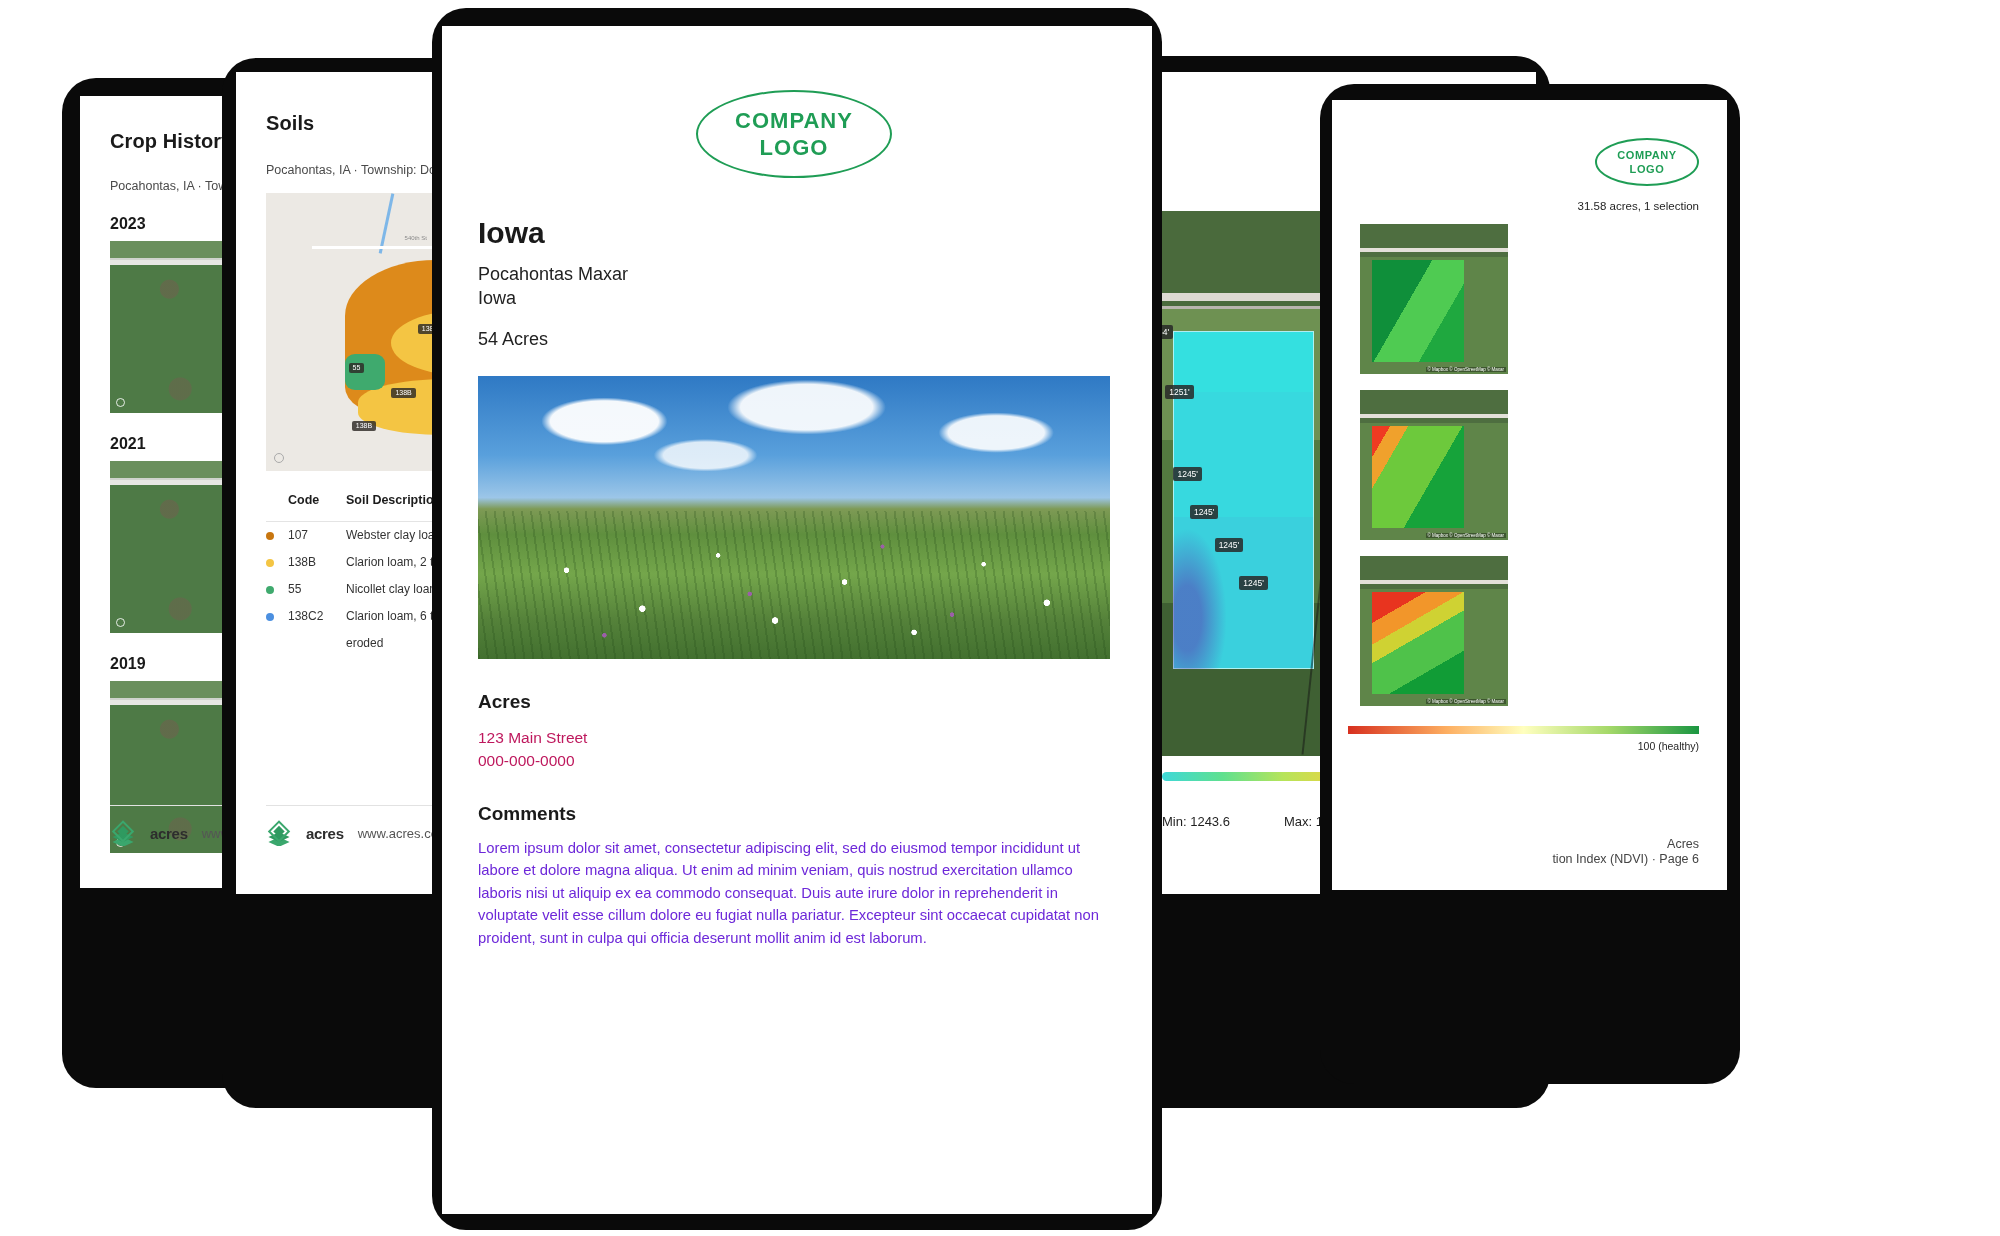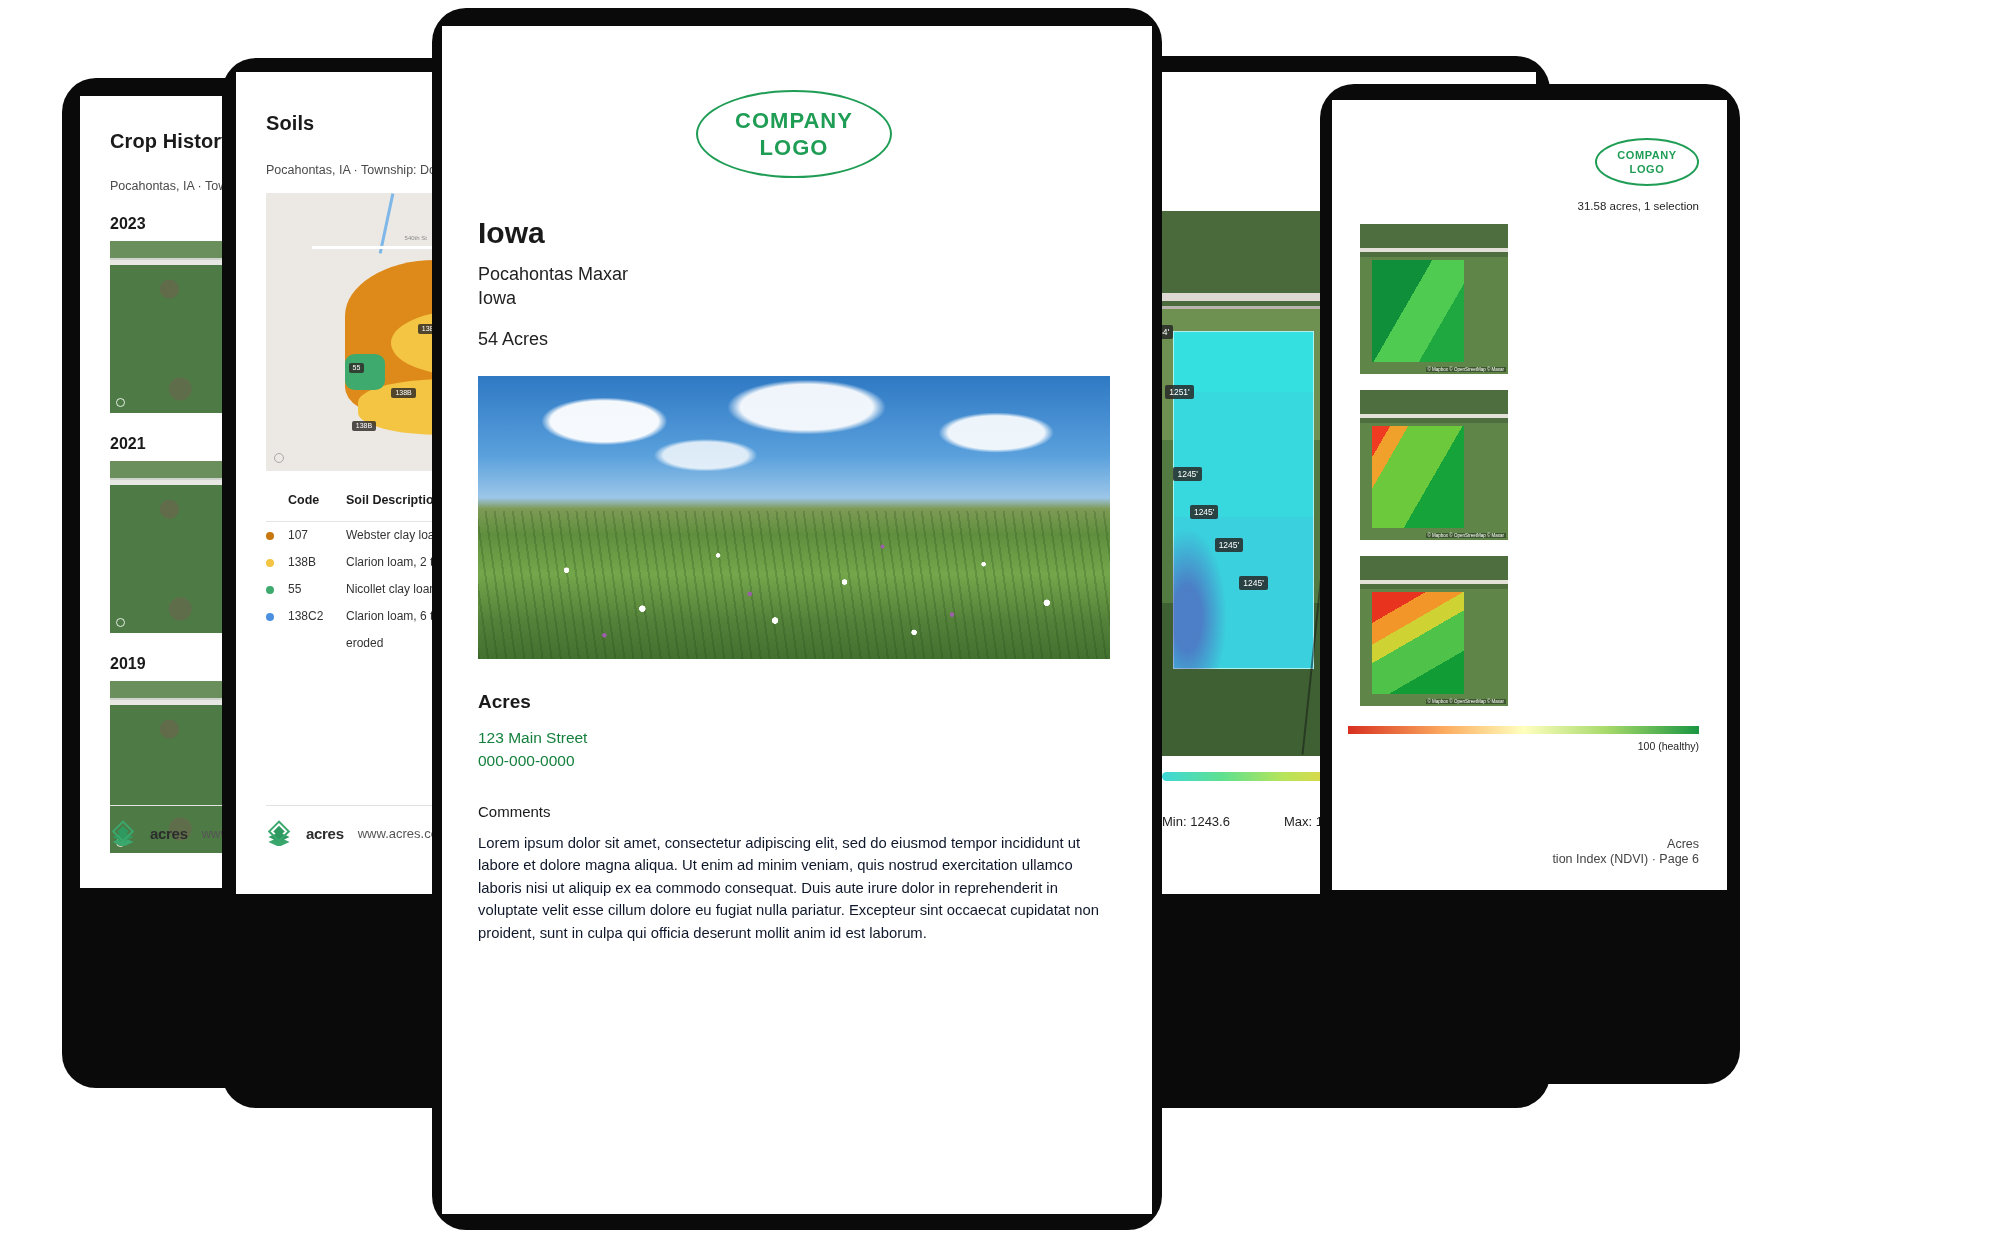--- a/index.html
+++ b/index.html
@@ -204,23 +204,23 @@
       radial-gradient(circle at 69% 82%, #fff 0 2.5px, transparent 3px),
       radial-gradient(circle at 80% 36%, #fff 0 2px, transparent 2.5px),
       radial-gradient(circle at 90% 62%, #fff 0 3px, transparent 3.5px),
       radial-gradient(circle at 20% 84%, #9c5fa8 0 2px, transparent 2.5px),
       radial-gradient(circle at 43% 56%, #9c5fa8 0 2px, transparent 2.5px),
       radial-gradient(circle at 64% 24%, #9c5fa8 0 1.8px, transparent 2.3px),
       radial-gradient(circle at 75% 70%, #9c5fa8 0 2px, transparent 2.5px),
       repeating-linear-gradient(82deg, rgba(30,70,20,.22) 0 2px, transparent 2px 9px);
   }
   .sec-h { font-size: 19px; font-weight: bold; color: #1a1a1a; margin-bottom: 13px; }
-  .addr { font-size: 15.5px; color: #15803d; line-height: 1.52; }
-  .cmt-h { font-size: 15px; font-weight: normal; color: #1a1a1a; margin: 30px 0 12px 0; }
-  .cmt { font-size: 14.8px; color: #0f172a; line-height: 1.52; }
+  .addr { font-size: 15.5px; color: #be185d; line-height: 1.52; }
+  .cmt-h { font-size: 19px; font-weight: bold; color: #1a1a1a; margin: 30px 0 12px 0; }
+  .cmt { font-size: 14.8px; color: #6d28d9; line-height: 1.52; }
 
   
   #frame-elev { left: 1110px; top: 56px; width: 440px; height: 1052px; }
   #page-elev  { left: 1124px; top: 72px; width: 412px; height: 822px; padding: 34px 0 0 0; }
   .mini-logo {
     width: 116px; height: 54px; margin: 8px 0 14px auto; margin-right: 38px;
     border: 2px solid #1f9d55; border-radius: 50%;
     display: flex; flex-direction: column; align-items: center; justify-content: center;
     color: #1f9d55; font-weight: bold; font-size: 12px; letter-spacing: .6px; line-height: 1.3;
   }

